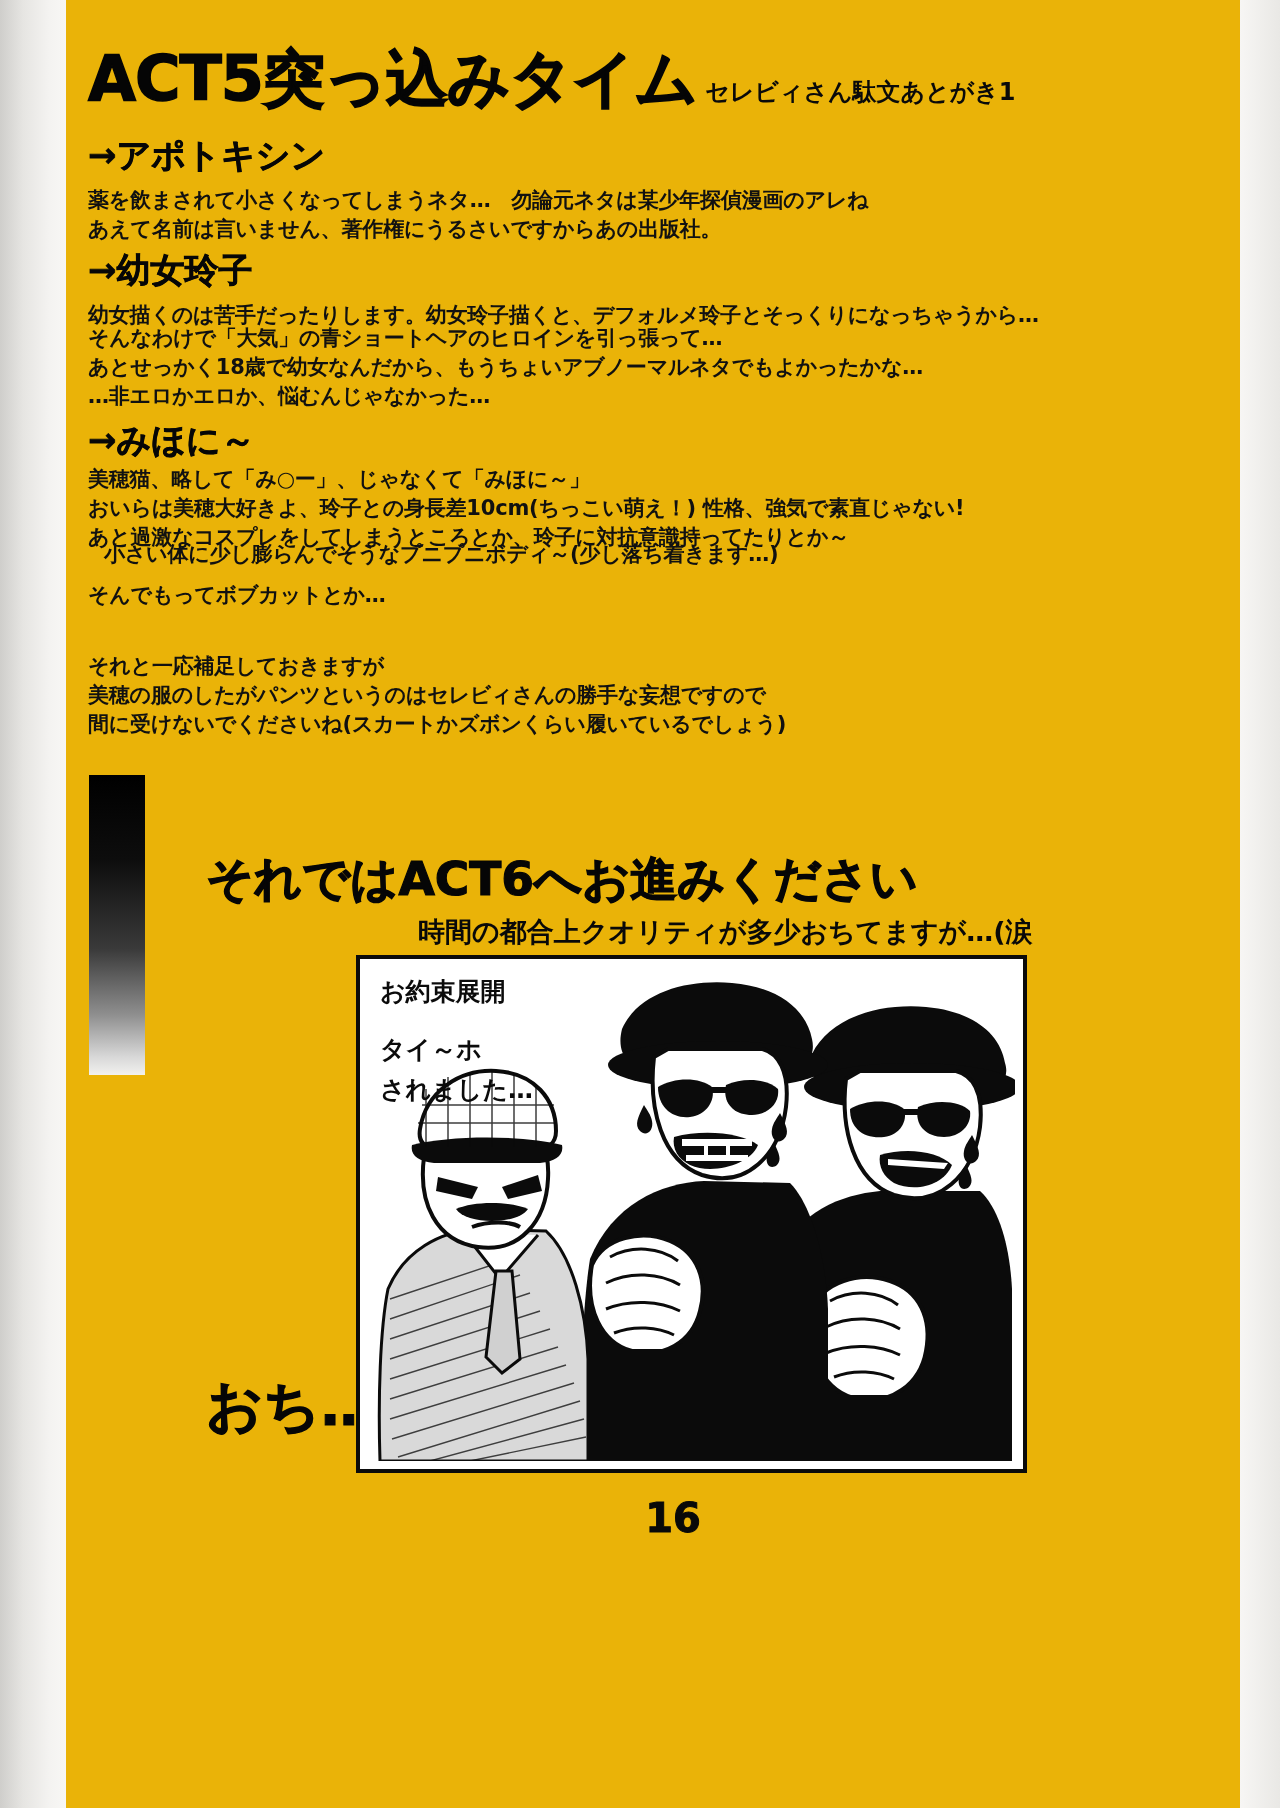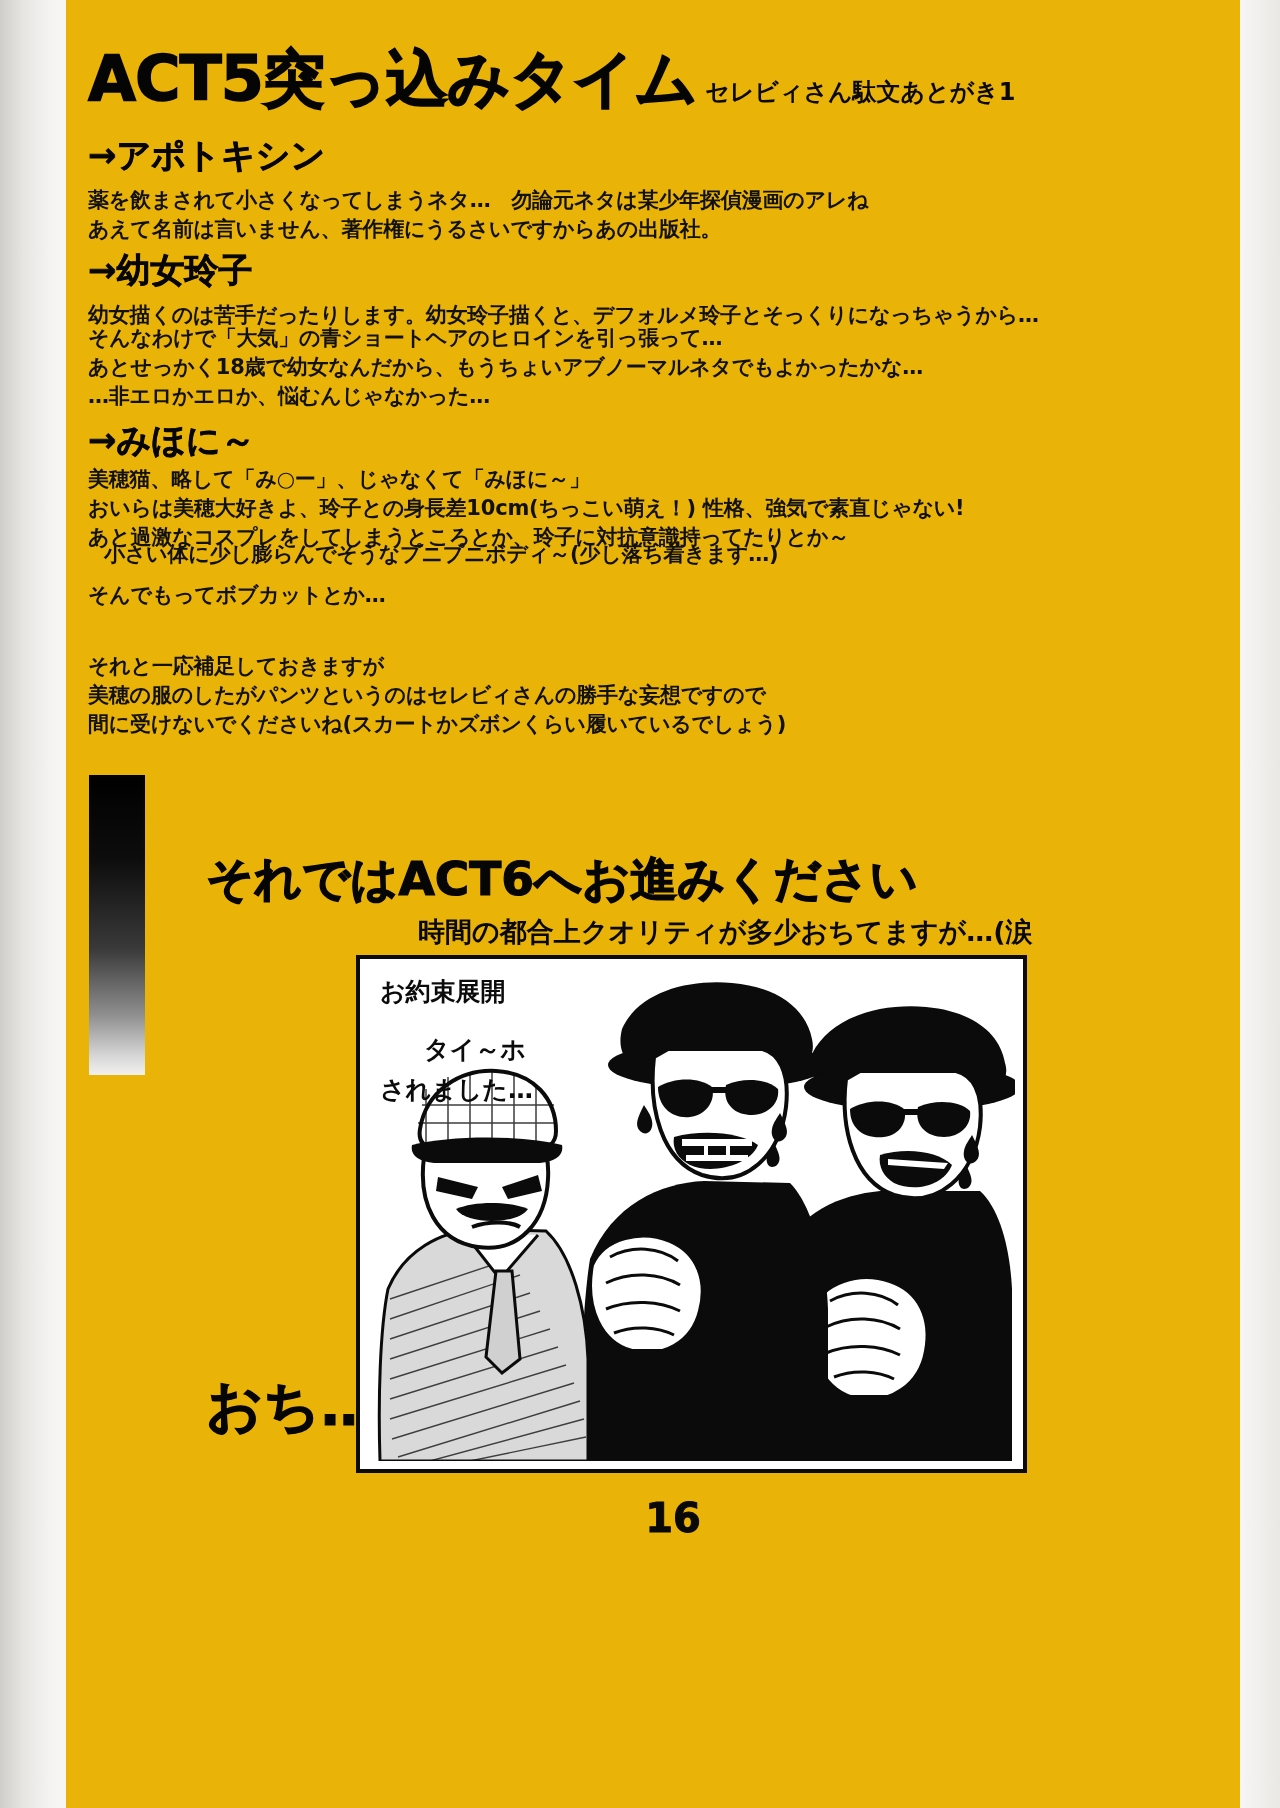--- a/index.html
+++ b/index.html
@@ -327,20 +327,20 @@
           <path d="M78 218 L118 228 L112 240 L76 232 Z"></path>
           <path d="M178 216 L142 228 L148 240 L182 232 Z"></path>
         </g>
 
         <path d="M96 250 C114 242 148 242 168 250 C158 266 106 266 96 250 Z" fill="#0b0b0b"></path>
 
         <path d="M112 268 C128 262 150 262 160 268" fill="none" stroke="#0b0b0b" stroke-width="4"></path>
       </svg>
 
       <div class="panel-text" style="left:20px; top:20px;">お約束展開</div>
-      <div class="panel-text" style="left:20px; top:78px;margin-left:44px;">タイ～ホ</div>
+      <div class="panel-text" style="left:20px; top:78px;">タイ～ホ</div>
       <div class="panel-text" style="left:20px; top:118px;">されました…</div>
     </div>
 
     <div class="page-no">16</div>
 
   </div>
 </div>
 
 </body></html>

